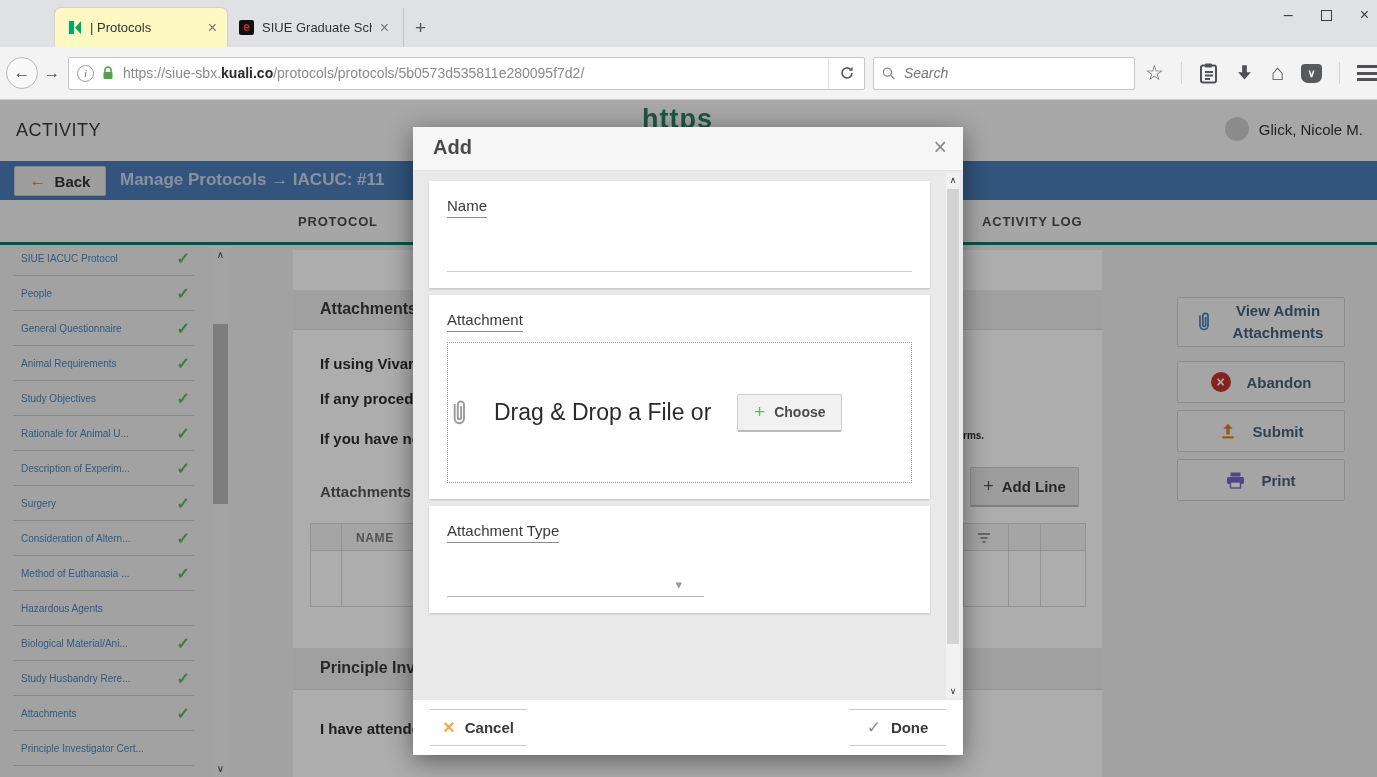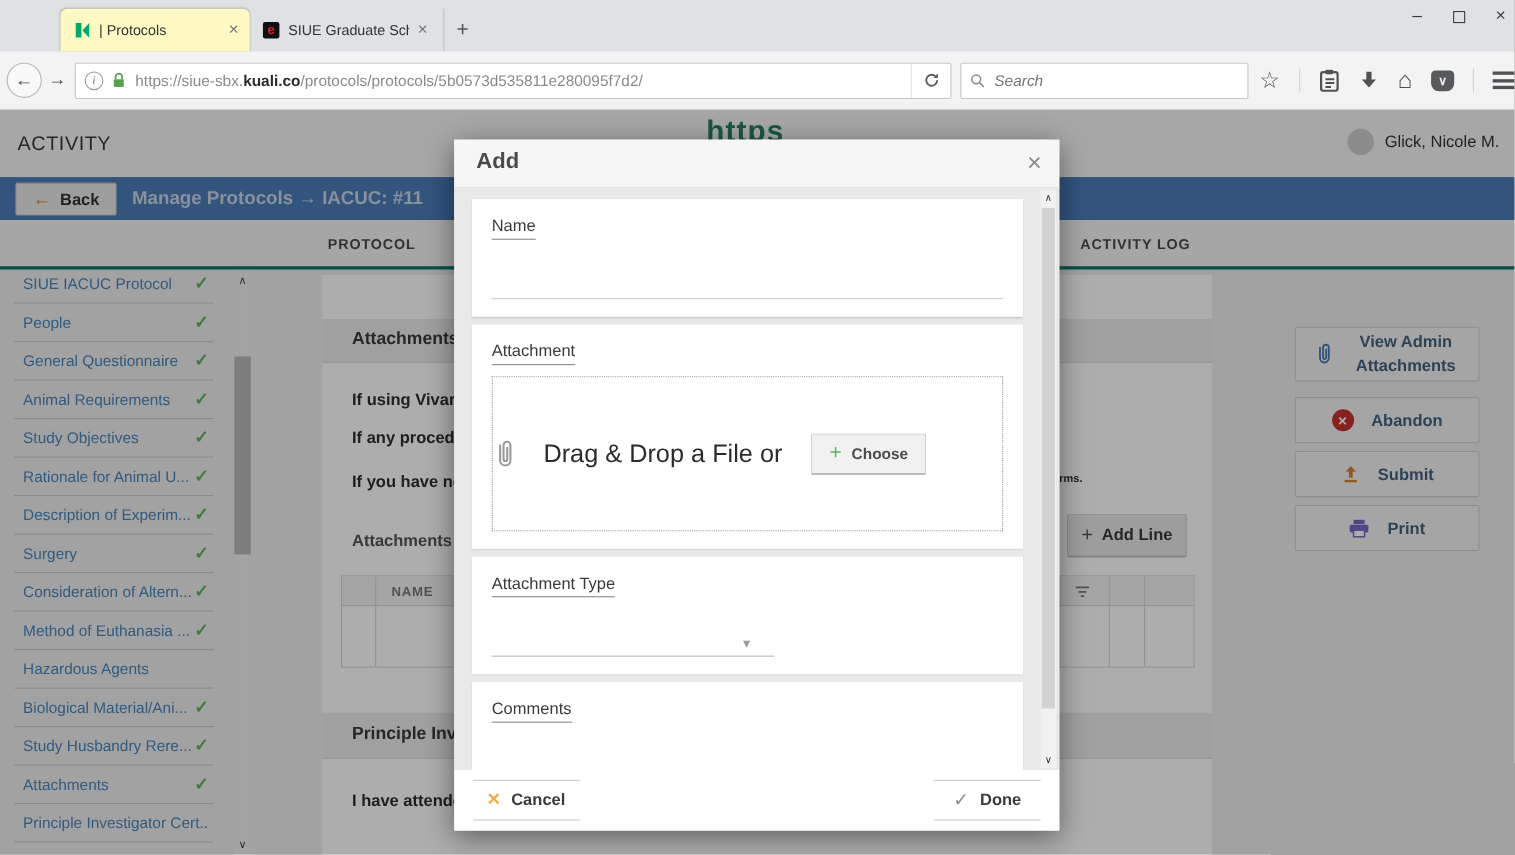--- a/index.html
+++ b/index.html
@@ -53,21 +53,21 @@
   .backbtn .arr { color:#e07b1f; font-size:17px; font-weight:normal; }
   .breadcrumb { position:absolute; left:120px; top:9px; font-size:17px; font-weight:bold; color:#c9d6e6; }
 
   .ptabbar { position:absolute; top:100px; left:0; width:100%; height:45px; background:#f5f5f5; border-bottom:3px solid #0f766e; z-index:5; }
   .ptab { position:absolute; top:0; height:42px; display:flex; align-items:center; font-size:13px; font-weight:bold; letter-spacing:0.8px; color:#4a4a4a; }
   .ptab.t1 { left:298px; } .ptab.t2 { left:982px; }
 
   
   .sidebar { position:absolute; left:13px; top:141px; width:181px; }
   .sb-item { height:35px; border-bottom:1px solid #cbcbcb; display:flex; align-items:center; justify-content:space-between; padding:0 4px 0 8px; }
-  .sb-label { font-size:14px; color:#4a86bd; white-space:nowrap; overflow:hidden; }
+  .sb-label { font-size:10px; color:#4a86bd; white-space:nowrap; overflow:hidden; }
   .sb-check { color:#5cb85c; font-size:16px; font-weight:bold; }
 
   
   .pscroll { position:absolute; left:212px; top:146px; width:17px; height:531px; background:#f1f1f1; }
   .pscroll .sa { position:absolute; left:0; width:100%; text-align:center; font-size:10px; color:#444; }
   .pscroll .up { top:3px; } .pscroll .dn { bottom:3px; }
   .pscroll .thumb { position:absolute; left:1px; width:15px; top:78px; height:180px; background:#b9b9b9; }
 
   
   .maincard { position:absolute; left:293px; top:150px; width:809px; height:527px; background:#fff; }
@@ -381,28 +381,20 @@
             <span>Choose</span>
           </div>
         </div>
       </div>
       <div class="mcard cardtype">
         <span class="flabel">Attachment Type</span>
         <div class="selectline">
           <span class="selcaret">▾</span>
         </div>
       </div>
-      <div class="mcard cardcomments">
-        <span class="flabel">Comments</span>
-        <div class="morebox">
-          <span class="chev">∧</span>
-
-        </div>
-        
-      </div>
       <div class="mscroll">
         <span class="sa up">∧</span>
         <div class="thumb"></div>
         <span class="sa dn">∨</span>
       </div>
     </div>
     <div class="mfoot">
       <div class="mbtn cancel">
         <span class="cx">×</span>
         <span>Cancel</span>

